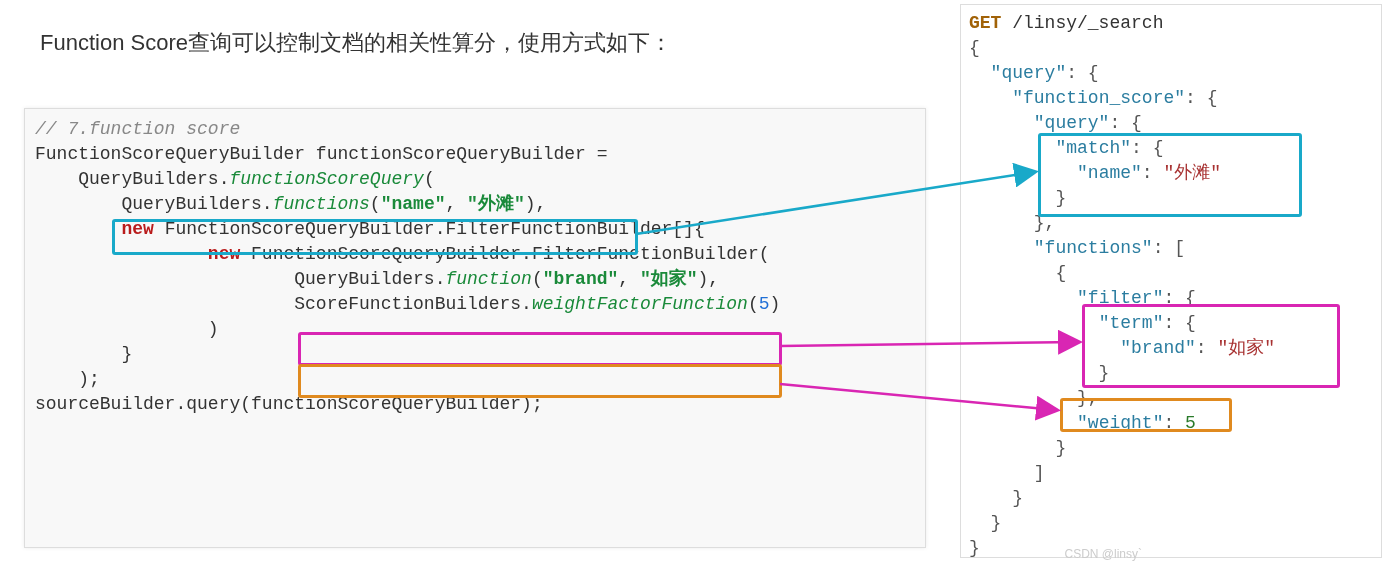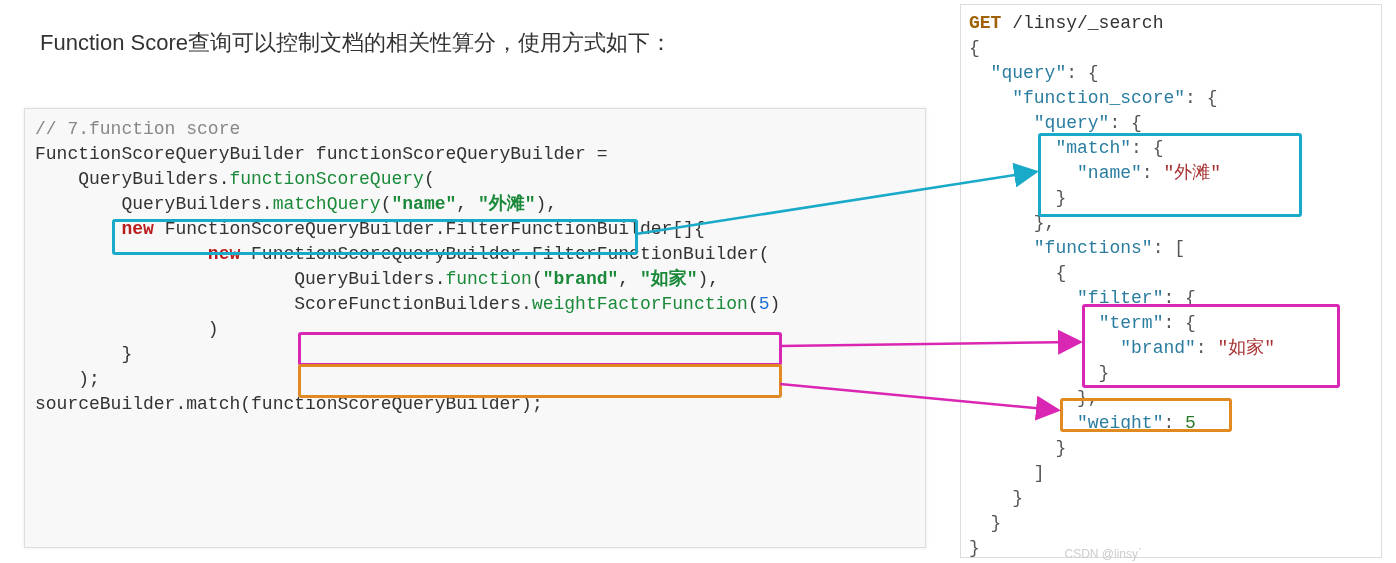--- a/index.html
+++ b/index.html
@@ -1,23 +1,23 @@
 <!DOCTYPE html>
 <html><head>
 <meta charset="utf-8">
 <style>
   html,body{margin:0;padding:0;background:#fff;font-family:"Microsoft YaHei",Arial,sans-serif;}
   .page{position:relative;width:1148px;height:563px;}
   .title{position:absolute;left:40px;top:28px;font-size:22px;color:#333;}
   .left-code{position:absolute;left:24px;top:108px;width:900px;height:438px;border:1px solid #ddd;box-shadow:0 0 4px rgba(0,0,0,.08);background:#f8f8f8;}
   .right-code{position:absolute;left:960px;top:4px;width:420px;height:552px;border:1px solid #ddd;background:#fff;}
   .mono{font-family:Consolas,"Courier New",monospace;font-size:18px;line-height:25px;white-space:pre;color:#333;}
-  .comment{color:#888;}
+  .comment{color:#888;font-style:italic;}
   .kw{color:#b91c1c;font-weight:bold;}
-  .method{color:#1a8a3a;}
+  .method{color:#1a8a3a;font-style:italic;}
   .str{color:#1a8a3a;font-weight:bold;}
   .num{color:#1f6fd6;}
   .json-key{color:#2b7da0;}
   .json-str{color:#a83232;}
   .json-num{color:#2a7a2a;}
   .json-kw{color:#a16207;font-weight:bold;}
   .punc{color:#555;}
   .box{position:absolute;border-width:3px;border-style:solid;border-radius:3px;background:transparent;pointer-events:none;}
   .box-cyan{border-color:#19a9c9;}
   .box-magenta{border-color:#d926b3;}
@@ -29,29 +29,29 @@
 <body>
 
 <div class="page">
 
   <div class="title">Function Score查询可以控制文档的相关性算分，使用方式如下：</div>
 
   <div class="left-code">
     <div class="mono" style="padding:8px 10px;"><span class="comment">// 7.function score</span>
 <span>FunctionScoreQueryBuilder functionScoreQueryBuilder =</span>
 <span>    QueryBuilders.</span><span class="method">functionScoreQuery</span><span>(</span>
-<span>        QueryBuilders.</span><span class="method">matchQuery</span><span>(</span><span class="str">"name"</span><span>, </span><span class="str">"外滩"</span><span>),</span>
+<span>        QueryBuilders.</span><span class="method">functions</span><span>(</span><span class="str">"name"</span><span>, </span><span class="str">"外滩"</span><span>),</span>
 <span>        </span><span class="kw">new</span><span> FunctionScoreQueryBuilder.FilterFunctionBuilder[]{</span>
 <span>                </span><span class="kw">new</span><span> FunctionScoreQueryBuilder.FilterFunctionBuilder(</span>
 <span>                        QueryBuilders.</span><span class="method">function</span><span>(</span><span class="str">"brand"</span><span>, </span><span class="str">"如家"</span><span>),</span>
 <span>                        ScoreFunctionBuilders.</span><span class="method">weightFactorFunction</span><span>(</span><span class="num">5</span><span>)</span>
 <span>                )</span>
 <span>        }</span>
 <span>    );</span>
-<span>sourceBuilder.match(functionScoreQueryBuilder);</span></div>
+<span>sourceBuilder.query(functionScoreQueryBuilder);</span></div>
   </div>
 
   <div class="right-code">
     <div class="mono" style="padding:6px 8px;"><span class="json-kw">GET</span><span> /linsy/_search</span>
 <span class="punc">{</span>
 <span>  </span><span class="json-key">"query"</span><span class="punc">: {</span>
 <span>    </span><span class="json-key">"function_score"</span><span class="punc">: {</span>
 <span>      </span><span class="json-key">"query"</span><span class="punc">: {</span>
 <span>        </span><span class="json-key">"match"</span><span class="punc">: {</span>
 <span>          </span><span class="json-key">"name"</span><span class="punc">: </span><span class="json-str">"外滩"</span>

